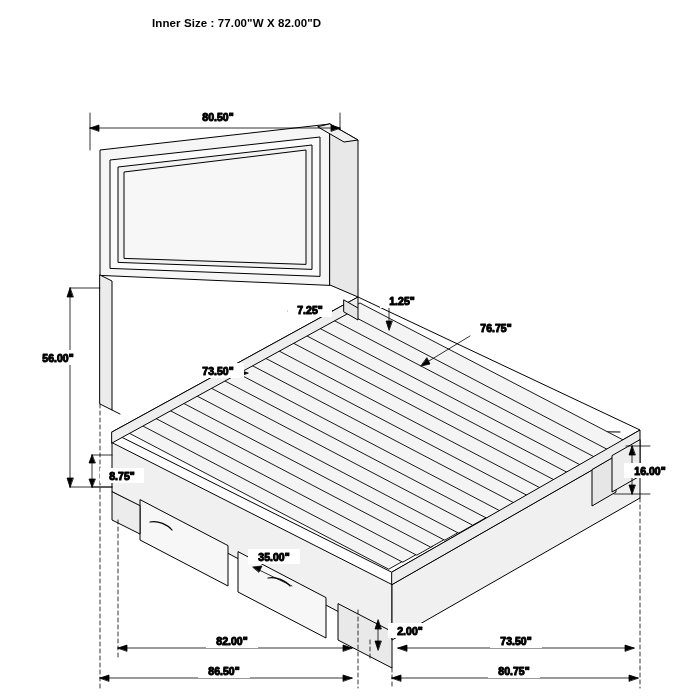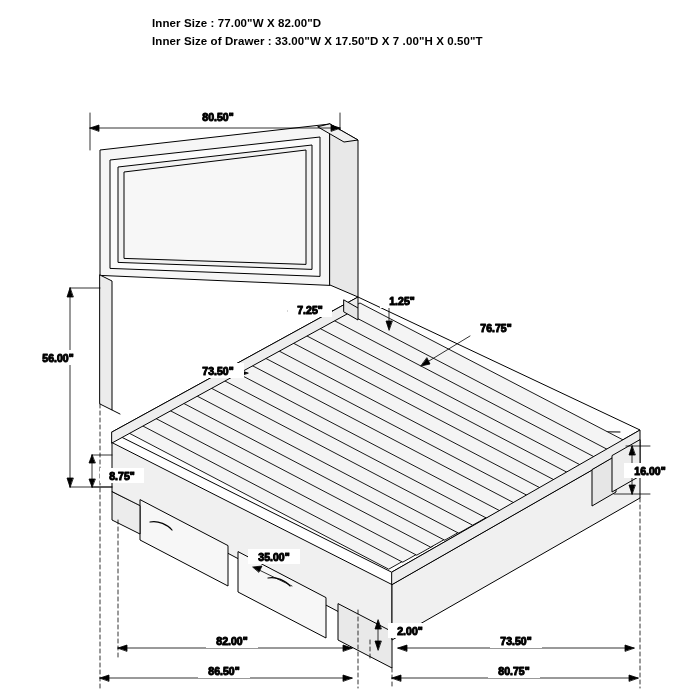--- a/index.html
+++ b/index.html
@@ -44,21 +44,20 @@
     fill: #000;
   }
 </style>
 </head>
 <body>
 
 <div id="root">
 
   <div class="spec-block">
     <div class="spec-line">Inner Size : 77.00"W X 82.00"D</div>
-    <div class="spec-line">Inner Size of Drawer : 33.00"W X 17.50"D X 7 .00"H X 0.50"T</div>
   </div>
 
   <svg class="diagram" viewBox="0 0 700 700">
     <g fill="none" stroke="#000" stroke-width="1" stroke-linejoin="round" stroke-linecap="round">
 
       <g>
 
         <polygon points="100,275 100,150 330,124 330,285" fill="#f6f6f6" stroke="#000"></polygon>
 
         <polygon points="330,124 358,140 358,297 330,285" fill="#e8e8e8" stroke="#000"></polygon>

